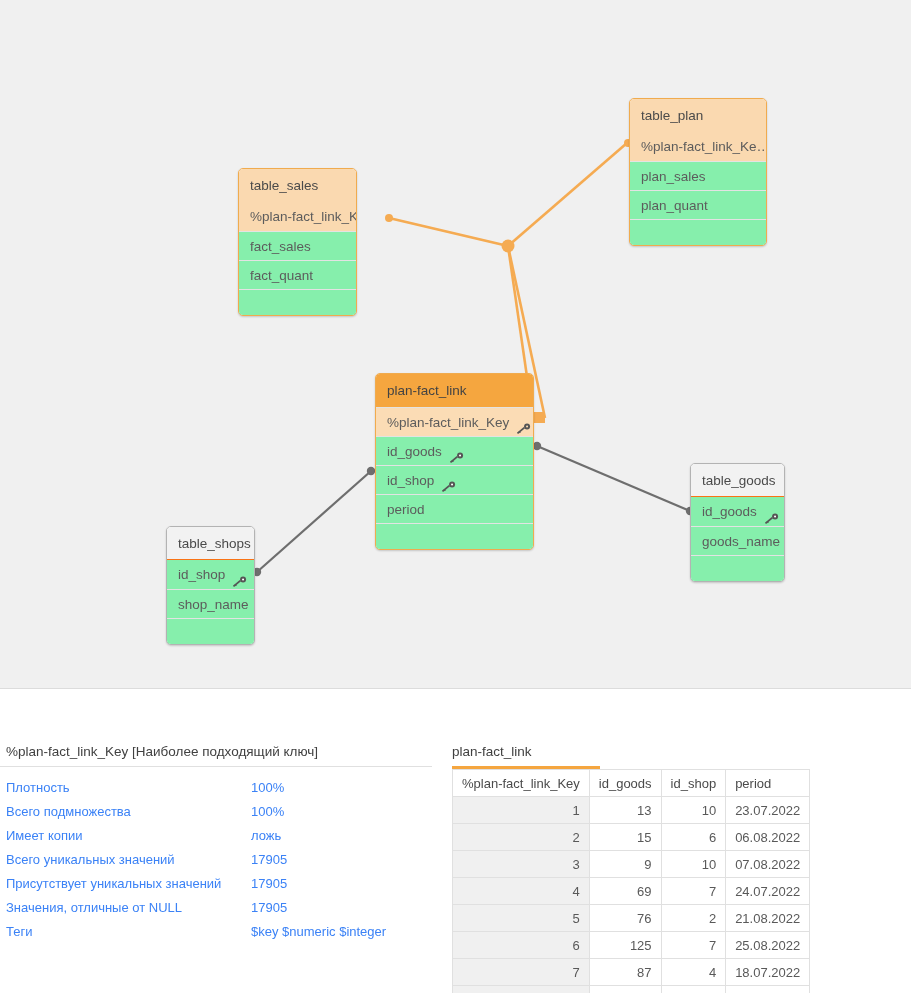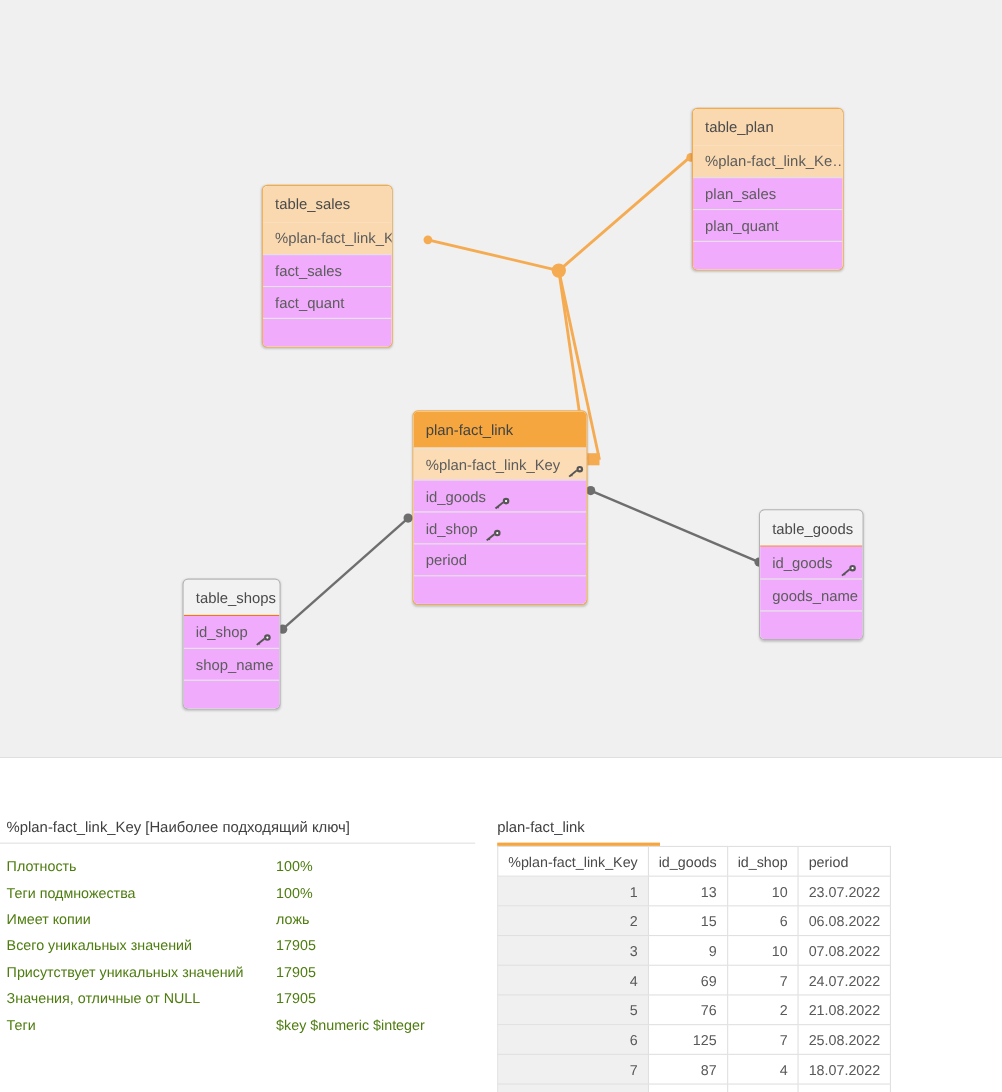--- a/index.html
+++ b/index.html
@@ -44,21 +44,21 @@
   .node-title.amber-strong { background: #f5a63f; color: #434343; }
 
   .node-field {
     height: 29px; line-height: 29px;
     padding: 0 11px;
     font-size: 13.5px;
     color: #5c5c5c;
     border-top: 1px solid #e3e3e3;
     white-space: nowrap;
     display: flex; align-items: center;
-    background: #f0abfc;
+    background: #86efac;
   }
   .node-field.keyrow { background: #fbd9b2; border-top: 1px solid #f3cb9b; }
   .node-field.keyrow.light { background: #fad9b0; border-top: none; }
   .node-field.pale { background: #fbdcb5; }
   .node-field.empty { height: 26px; }
   .fname { flex: 0 0 auto; }
 
   .keyicon { display:inline-block; width: 15px; height: 12px; margin-left: 7px; }
 
   
@@ -73,21 +73,21 @@
   #stats-title {
     position: absolute; left: 6px; top: 55px;
     font-size: 13.5px; color: #404040; white-space: nowrap;
   }
   #stats-rule {
     position: absolute; left: 0px; top: 77px;
     width: 432px; height: 1px; background: #e0e0e0;
   }
   .stat-row {
     position: absolute; left: 0; width: 432px; height: 24px;
-    font-size: 13px; color: #4d7c0f;
+    font-size: 13px; color: #3b82f6;
   }
   .stat-label { position: absolute; left: 6px; top: 0; white-space: nowrap; }
   .stat-value { position: absolute; left: 251px; top: 0; white-space: nowrap; }
 
   #datatable { position: absolute; left: 452px; top: 0; }
   #dt-title {
     position: absolute; left: 0px; top: 55px;
     font-size: 13.5px; color: #404040; white-space: nowrap;
   }
   #dt-accent {
@@ -264,21 +264,21 @@
 
     <div id="stats">
       <div id="stats-title">%plan-fact_link_Key [Наиболее подходящий ключ]</div>
       <div id="stats-rule"></div>
 
       <div class="stat-row" style="top:91px;">
         <span class="stat-label">Плотность</span>
         <span class="stat-value">100%</span>
       </div>
       <div class="stat-row" style="top:115px;">
-        <span class="stat-label">Теги подмножества</span>
+        <span class="stat-label">Всего подмножества</span>
         <span class="stat-value">100%</span>
       </div>
       <div class="stat-row" style="top:139px;">
         <span class="stat-label">Имеет копии</span>
         <span class="stat-value">ложь</span>
       </div>
       <div class="stat-row" style="top:163px;">
         <span class="stat-label">Всего уникальных значений</span>
         <span class="stat-value">17905</span>
       </div>

